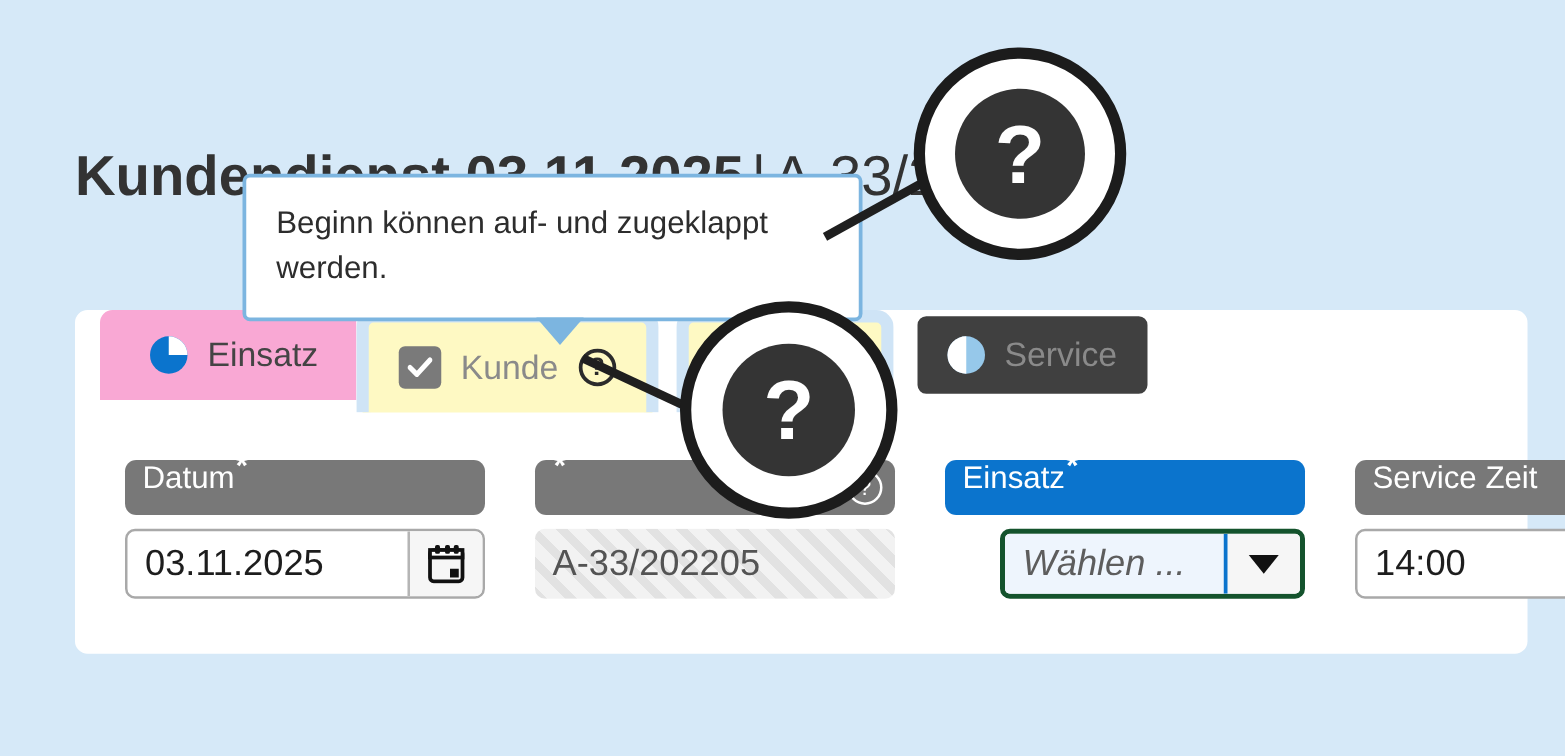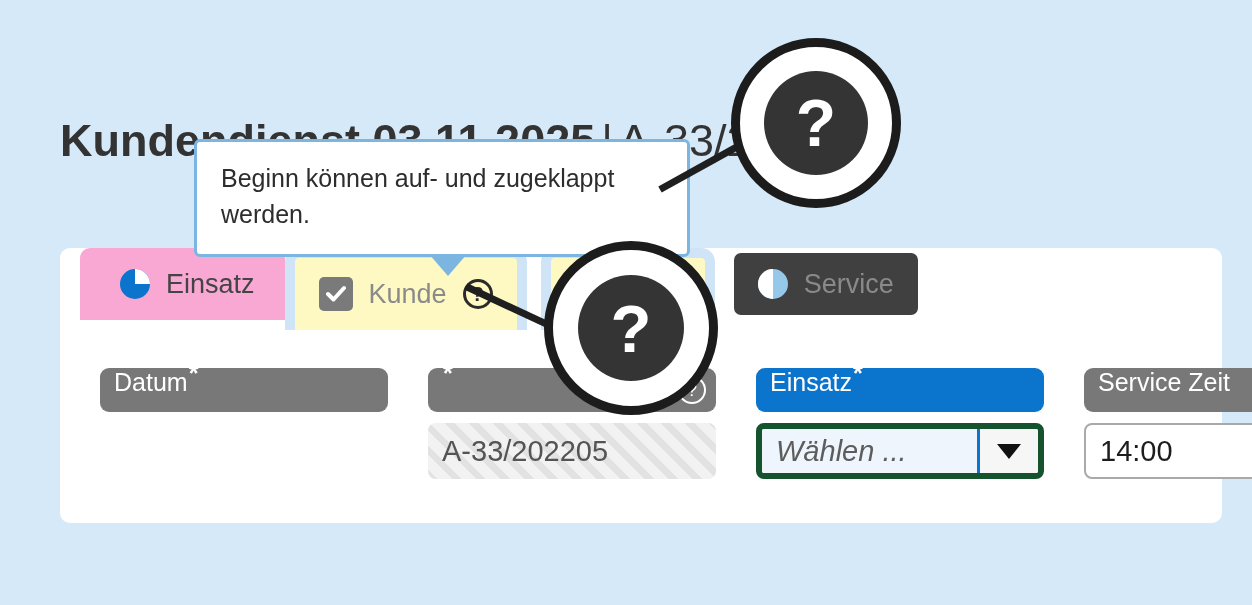--- a/index.html
+++ b/index.html
@@ -197,21 +197,21 @@
     margin-top: 11px;
     height: 56px;
     border-radius: 8px;
     box-sizing: border-box;
     display: flex;
     align-items: stretch;
     overflow: hidden;
     background: #ffffff;
     border: 2px solid #a9a9a9;
   }
-  .field-control.accent { border: 6px solid #14532d; }
+  .field-control.accent { border: 4px solid #14532d; margin-left: 44px; }
   .field-control .value {
     flex: 1;
     display: flex;
     align-items: center;
     padding: 0 14px;
     font-size: 29px;
     color: #1d1d1d;
   }
   .field-control.accent .value {
     background: #eef5fd;
@@ -356,20 +356,33 @@
 
 </div>
 
 <div class="form-row">
 
   <div class="field">
     <div class="field-label">
       <span>Datum</span>
         <span class="req">*</span>
     </div>
+    <div class="field-control">
+      <div class="value">03.11.2025</div>
+      <div class="addon">
+        <svg width="30" height="32" viewBox="0 0 30 32">
+          <rect x="2" y="5" width="26" height="25" rx="3" fill="none" stroke="#111111" stroke-width="3"></rect>
+          <rect x="2" y="5" width="26" height="6" fill="#ffffff" stroke="#111111" stroke-width="3"></rect>
+          <rect x="6" y="1" width="4" height="7" rx="1.5" fill="#111111"></rect>
+          <rect x="14" y="1" width="4" height="7" rx="1.5" fill="#111111"></rect>
+          <rect x="21" y="1" width="4" height="7" rx="1.5" fill="#111111"></rect>
+          <rect x="18" y="20" width="7" height="7" fill="#111111"></rect>
+        </svg>
+      </div>
+    </div>
   </div>
 
   <div class="field">
     <div class="field-label">
         <span class="req">*</span>
       <span class="label-help">?</span>
     </div>
     <div class="field-control readonly">
       <div class="value">A-33/202205</div>
     </div>

